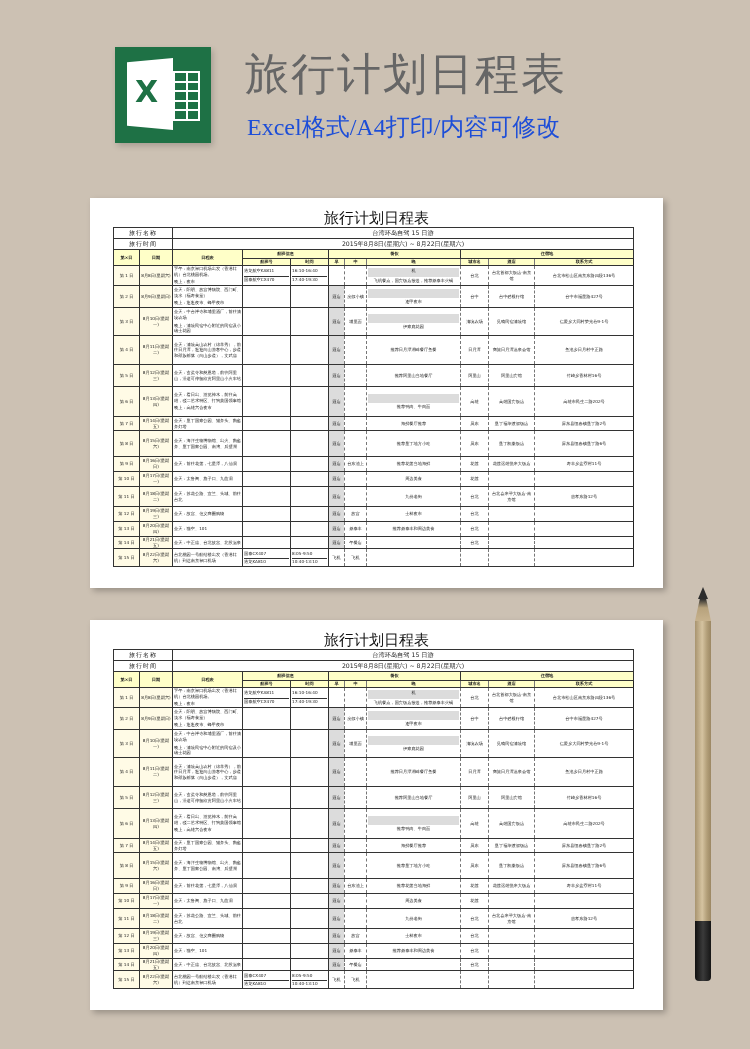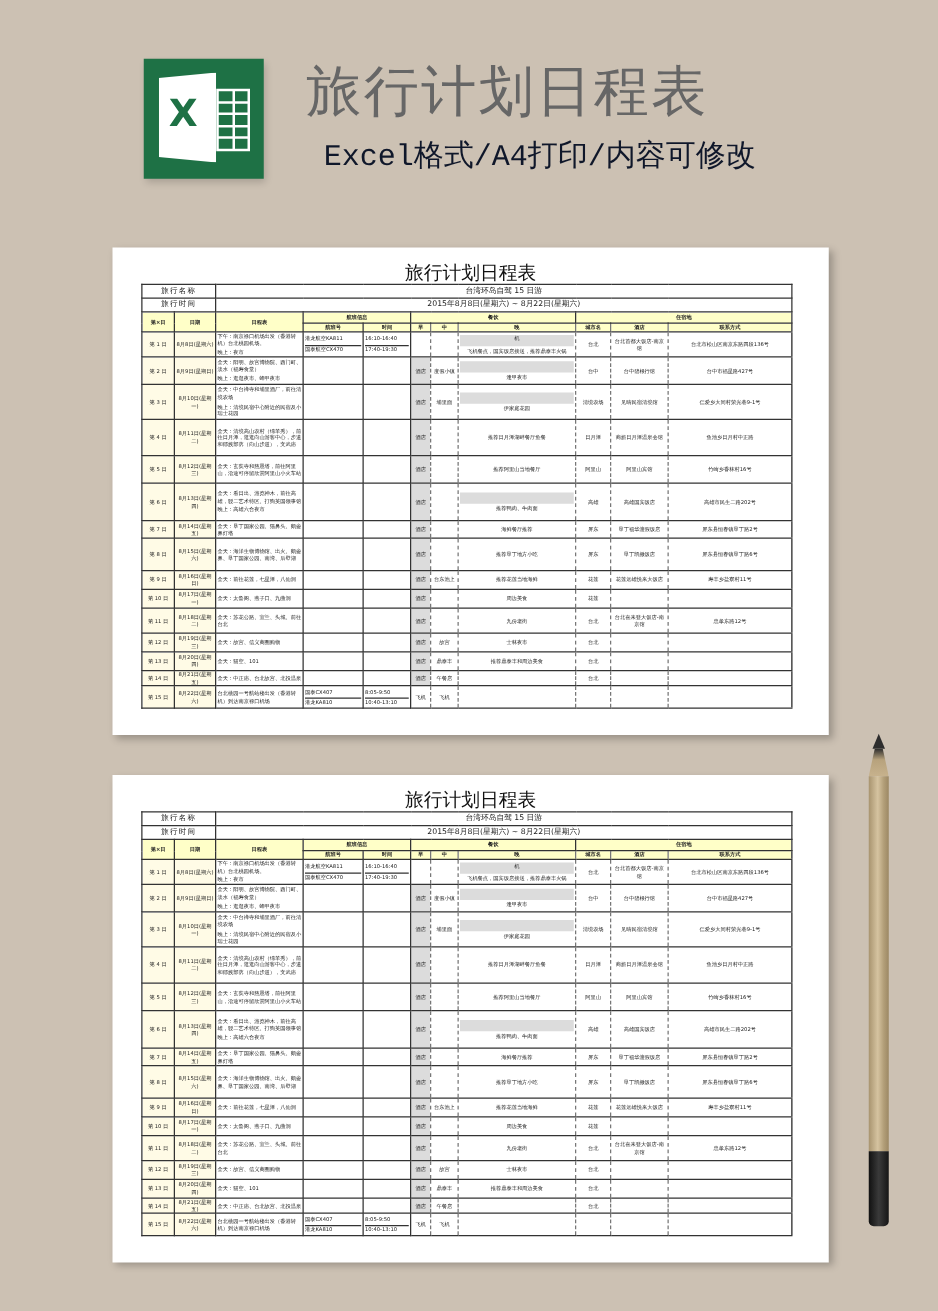--- a/index.html
+++ b/index.html
@@ -23,22 +23,22 @@
   .logo-grid {
     position:absolute; left:58px; top:24px; width:27px; height:50px; background:#fff;
     display:grid; grid-template-columns:1fr 1fr; grid-template-rows:repeat(5,1fr); gap:2px; padding:2px; box-sizing:border-box;
   }
   .logo-grid span { background:#1e7145; }
   .header-title {
     position:absolute; left:245px; top:45px; font-size:44px; color:#666;
     letter-spacing:2px; line-height:58px; font-family:"DejaVu Sans", sans-serif;
   }
   .header-sub {
-    position:absolute; left:247px; top:112px; font-size:24px; color:#0f172a;
-    line-height:30px; font-family:Liberation Mono, monospace;margin-left:12px;
+    position:absolute; left:247px; top:112px; font-size:24px; color:#1d4ed8;
+    line-height:30px; font-family:Liberation Serif, serif;
   }
   .sheet {
     position:absolute; left:90px; width:573px; height:390px; background:#fff;
     box-shadow:3px 3px 6px rgba(0,0,0,0.25);
   }
   .sheet-title {
     position:absolute; left:0; width:100%; top:10px; text-align:center;
     font-family:"DejaVu Serif", serif; font-size:15px; color:#111; line-height:20px;
   }
   table.sched {

